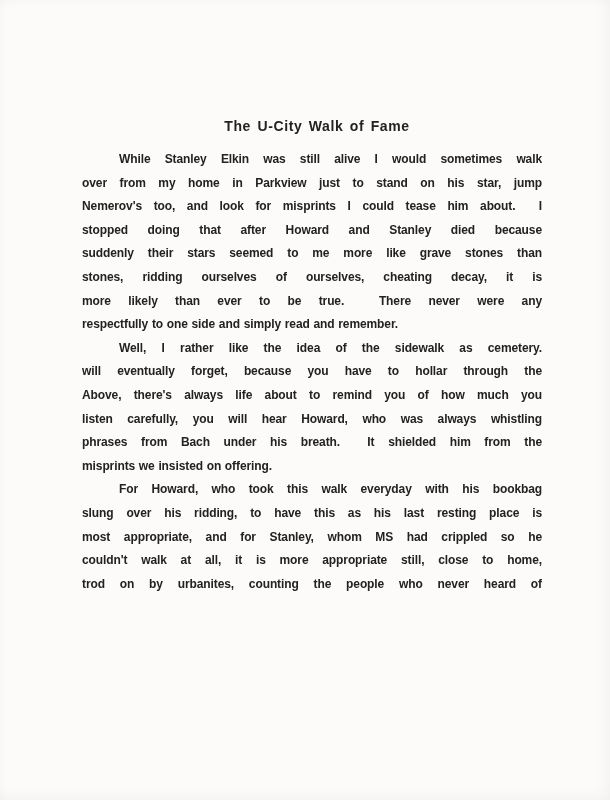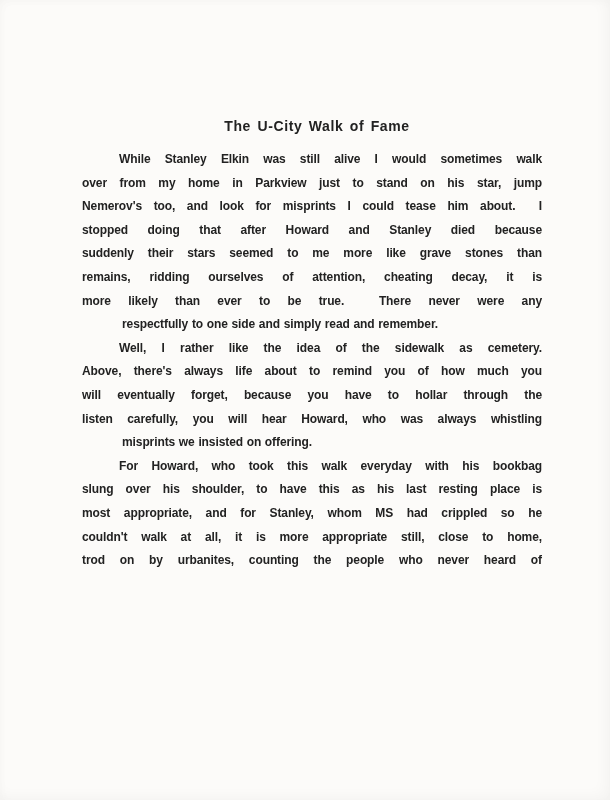--- a/index.html
+++ b/index.html
@@ -52,54 +52,54 @@
     height: 23.6px;
     line-height: 23.6px;
     white-space: pre-wrap;
     text-align: justify;
     text-align-last: justify;
     word-spacing: 0.5px;
   }
   .line.end {
     text-align: left;
     text-align-last: left;
-    margin-left: 40px;
   }
   .line.indent { text-indent: 37px; }
 </style>
 </head>
 <body>
 
 <div class="page">
 
   <h1 class="title">The U-City Walk of Fame</h1>
 
   <div class="body">
 
     <p class="para">
       <span class="line indent">While Stanley Elkin was still alive I would sometimes walk</span>
       <span class="line">over from my home in Parkview just to stand on his star, jump</span>
       <span class="line">Nemerov's too, and look for misprints I could tease him about.  I</span>
       <span class="line">stopped doing that after Howard and Stanley died because</span>
       <span class="line">suddenly their stars seemed to me more like grave stones than</span>
-      <span class="line">remains, ridding ourselves of attention, cheating decay, it is</span>
+      <span class="line">stones, ridding ourselves of ourselves, cheating decay, it is</span>
       <span class="line">more likely than ever to be true.  There never were any</span>
       <span class="line end">respectfully to one side and simply read and remember.</span>
     </p>
 
     <p class="para">
       <span class="line indent">Well, I rather like the idea of the sidewalk as cemetery.</span>
+      <span class="line">will eventually forget, because you have to hollar through the</span>
       <span class="line">Above, there's always life about to remind you of how much you</span>
-      <span class="line">will eventually forget, because you have to hollar through the</span>
       <span class="line">listen carefully, you will hear Howard, who was always whistling</span>
+      <span class="line">phrases from Bach under his breath.  It shielded him from the</span>
       <span class="line end">misprints we insisted on offering.</span>
     </p>
 
     <p class="para">
       <span class="line indent">For Howard, who took this walk everyday with his bookbag</span>
-      <span class="line">slung over his shoulder, to have this as his last resting place is</span>
+      <span class="line">slung over his ridding, to have this as his last resting place is</span>
       <span class="line">most appropriate, and for Stanley, whom MS had crippled so he</span>
       <span class="line">couldn't walk at all, it is more appropriate still, close to home,</span>
       <span class="line">trod on by urbanites, counting the people who never heard of</span>
     </p>
 
   </div>
 </div>
 
 </body></html>

